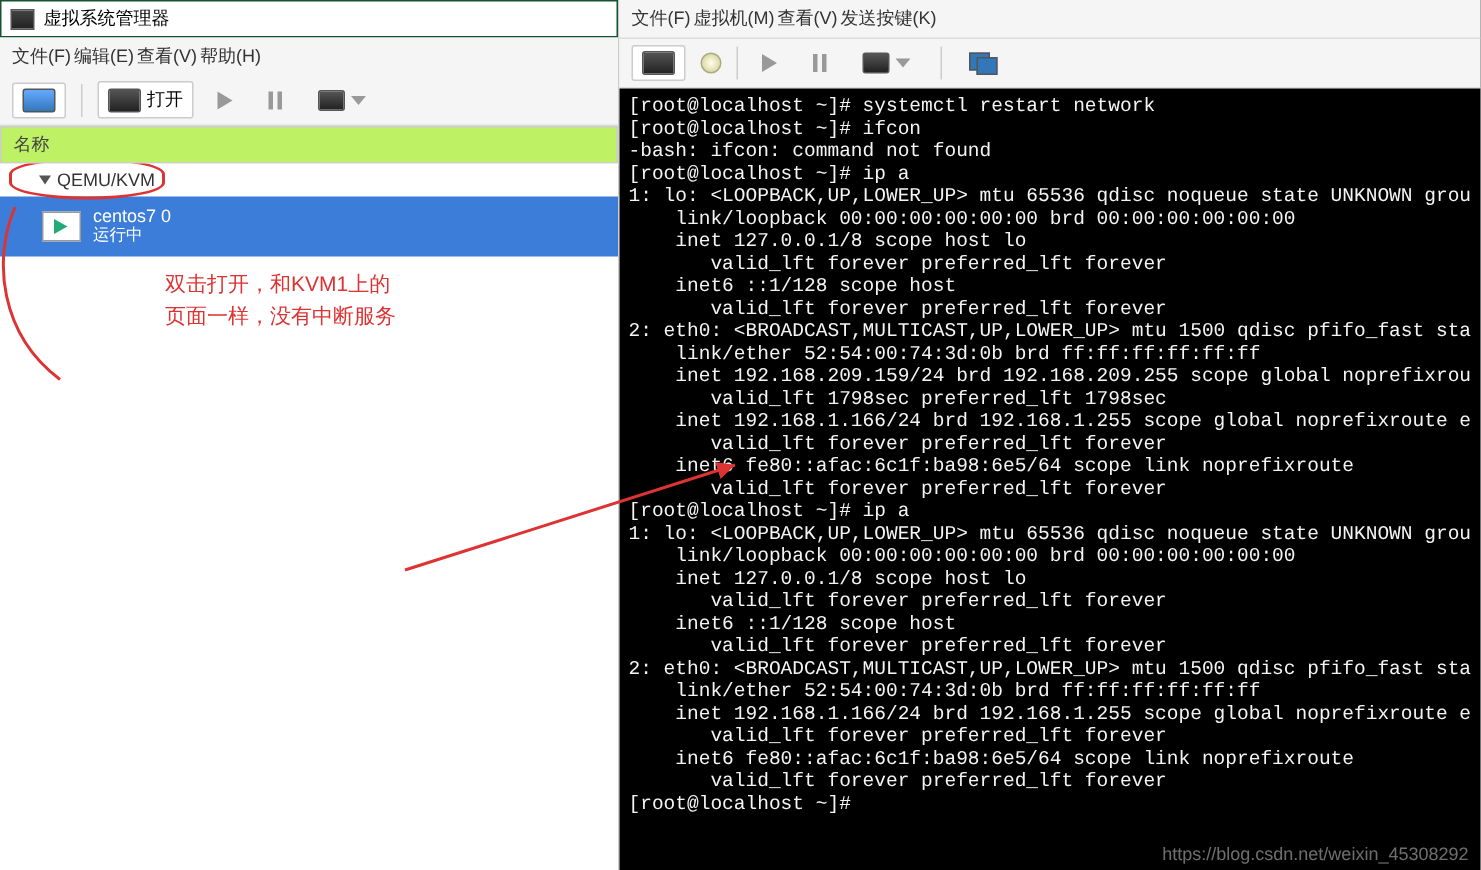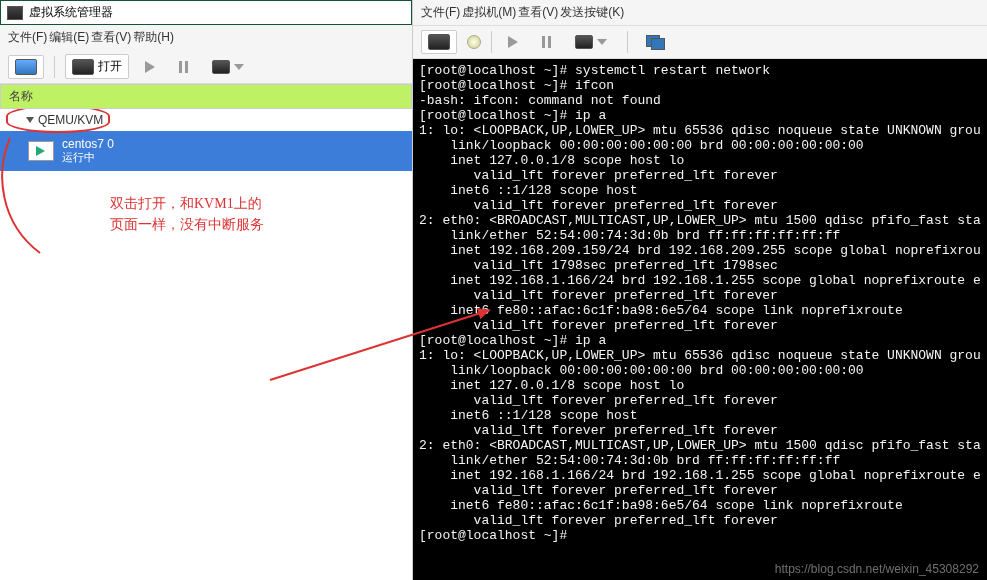--- a/index.html
+++ b/index.html
@@ -84,21 +84,21 @@
         <span class="vm-icon"></span>
         <span class="vm-text">
           <span>centos7 0</span>
           <span style="font-size:11px;">运行中</span>
         </span>
       </div>
       <div class="red-circle" style="left:6px; top:-4px;"></div>
       <svg class="red-arrow" style="left:0;top:24px;" width="60" height="130">
           <path d="M10,5 C-5,40 0,90 40,120"></path>
         </svg>
-      <div class="annotation" style="left:110px; top:84px;font-family:Liberation Serif, serif;">
+      <div class="annotation" style="left:110px; top:70px;">
         <span>双击打开，和KVM1上的</span><br>
         <span>页面一样，没有中断服务</span>
       </div>
     </div>
   </div>
 
   <div class="right-pane">
     <div class="menubar" style="border-bottom:1px solid #ddd;">
       <span>文件(F)</span>
       <span>虚拟机(M)</span>

